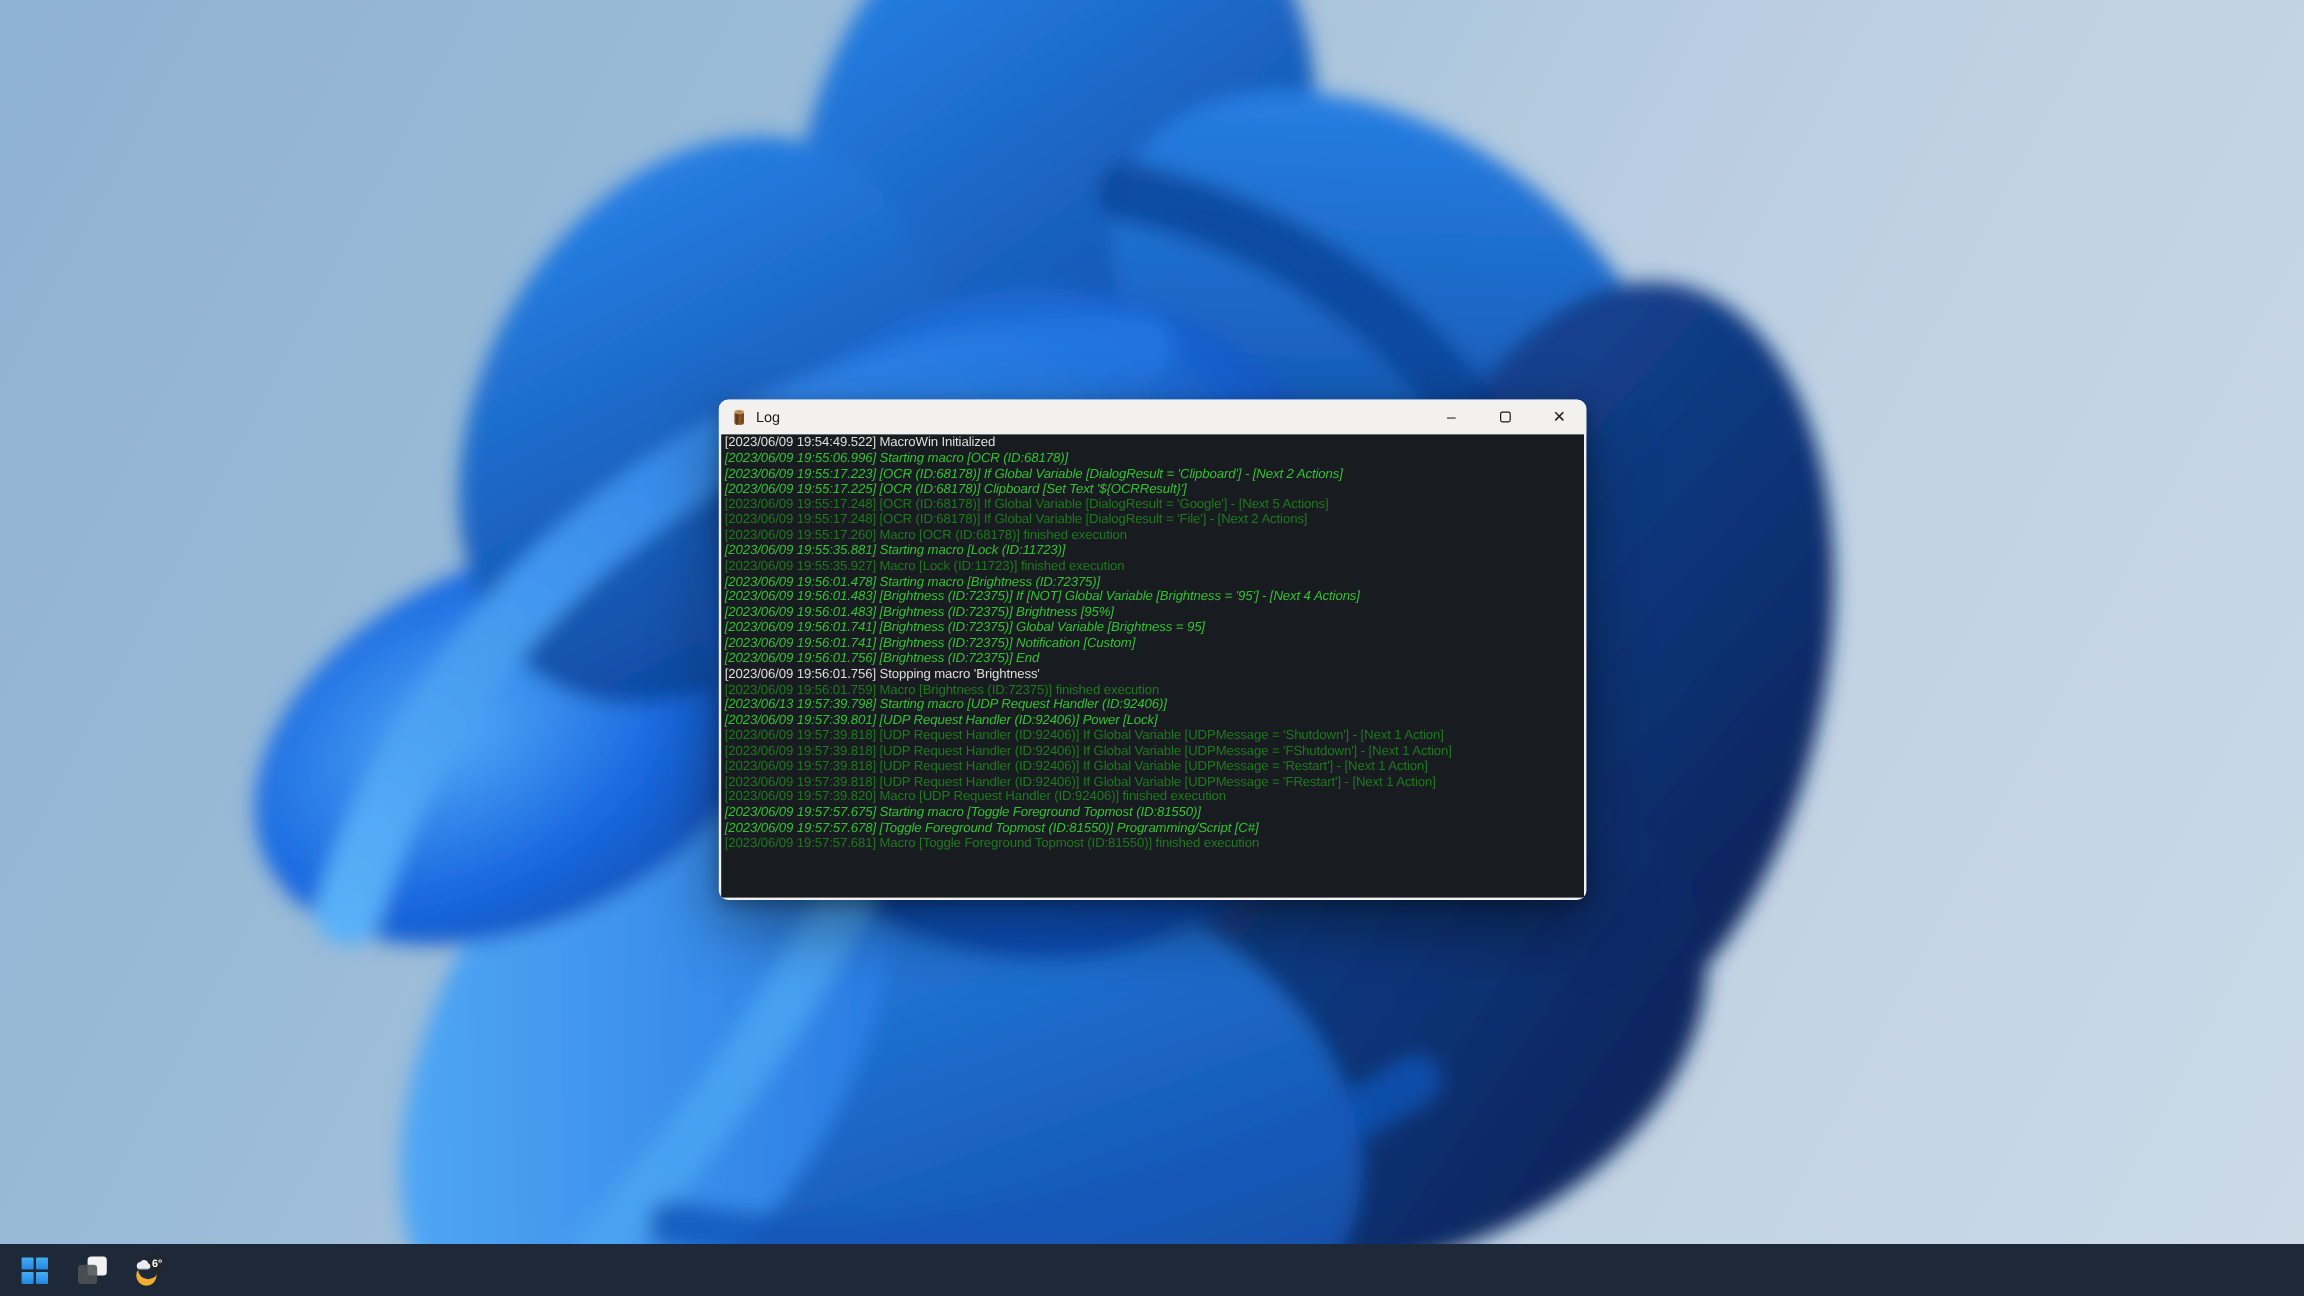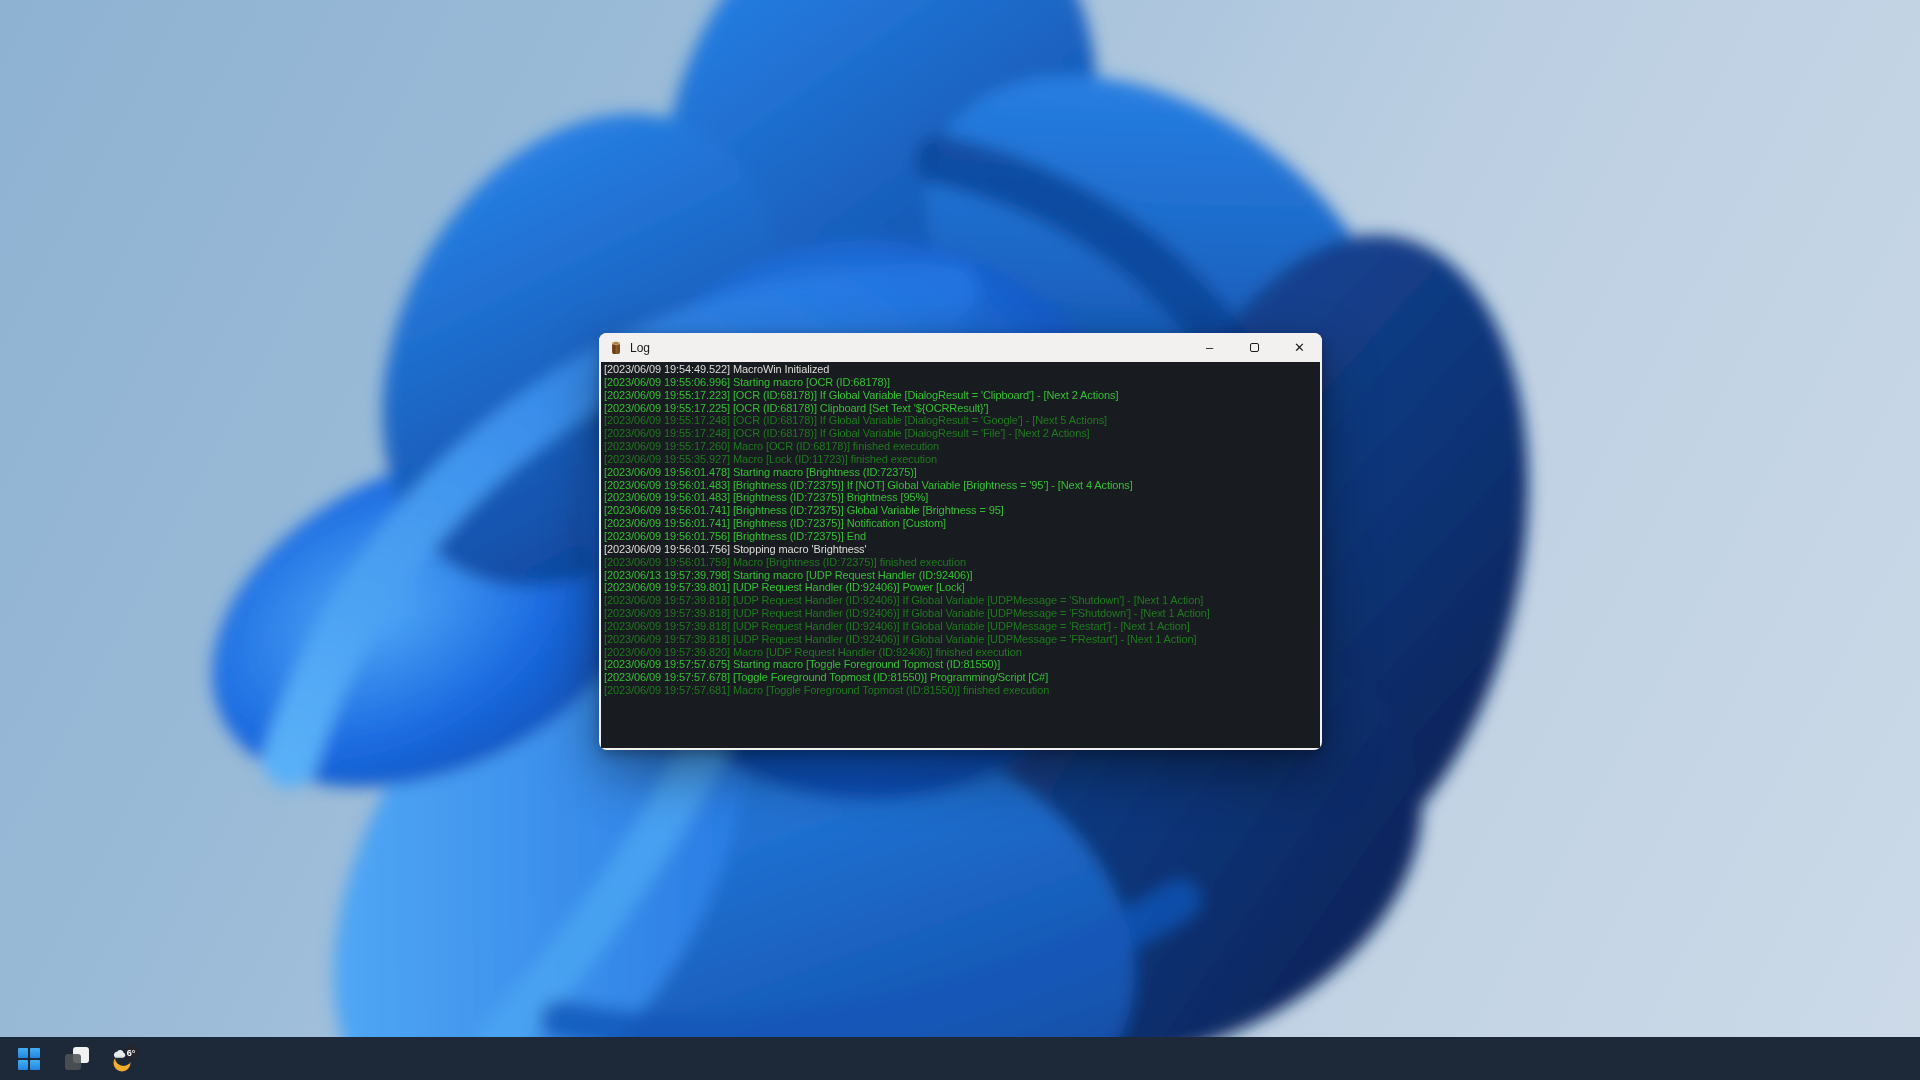--- a/index.html
+++ b/index.html
@@ -22,21 +22,21 @@
   .win-controls { position:absolute; right:0; top:0; height:29px; display:flex; }
   .win-btn { width:45px; height:29px; display:flex; align-items:center; justify-content:center;
              background:transparent; border:none; color:#1b1b1b; font-size:13px; cursor:default; }
   .max-box { width:9px; height:9px; border:1px solid #1b1b1b; border-radius:2px; display:inline-block; }
   .log-body {
     position:absolute; left:2px; right:2px; top:29px; bottom:2px;
     background:#181b1f; overflow:hidden; padding:1px 0 0 3px;
   }
   .log-line { height:12.85px; line-height:12.85px; font-size:11px; white-space:nowrap; letter-spacing:-0.1px; }
   .log-line.white { color:#dededa; }
-  .log-line.green { color:#34c034; }
+  .log-line.green { color:#34c034;font-style:italic; }
   .log-line.dim   { color:#1f7a1f; }
 
   
   .taskbar { position:absolute; left:0; right:0; bottom:0; height:43px; background:#1d2938; }
   .tb-icons { position:absolute; left:12px; top:0; height:43px; display:flex; align-items:center; gap:14px; }
   .tb-btn { width:34px; height:36px; background:transparent; border:none; border-radius:5px;
             display:flex; align-items:center; justify-content:center; position:relative; cursor:default; }
   .win-logo { display:grid; grid-template-columns:10px 10px; grid-template-rows:10px 10px; gap:2px; }
   .win-logo span { background:linear-gradient(180deg,#44aff3,#2385de); border-radius:1px; }
   .stack-icon { position:relative; width:24px; height:24px; }
@@ -120,20 +120,21 @@
       </div>
     </div>
     <div class="log-body">
         <div class="log-line white">[2023/06/09 19:54:49.522] MacroWin Initialized</div>
         <div class="log-line green">[2023/06/09 19:55:06.996] Starting macro [OCR (ID:68178)]</div>
         <div class="log-line green">[2023/06/09 19:55:17.223] [OCR (ID:68178)] If Global Variable [DialogResult = 'Clipboard'] - [Next 2 Actions]</div>
         <div class="log-line green">[2023/06/09 19:55:17.225] [OCR (ID:68178)] Clipboard [Set Text '${OCRResult}']</div>
         <div class="log-line dim">[2023/06/09 19:55:17.248] [OCR (ID:68178)] If Global Variable [DialogResult = 'Google'] - [Next 5 Actions]</div>
         <div class="log-line dim">[2023/06/09 19:55:17.248] [OCR (ID:68178)] If Global Variable [DialogResult = 'File'] - [Next 2 Actions]</div>
         <div class="log-line dim">[2023/06/09 19:55:17.260] Macro [OCR (ID:68178)] finished execution</div>
+        <div class="log-line green">[2023/06/09 19:55:35.881] Starting macro [Lock (ID:11723)]</div>
         <div class="log-line dim">[2023/06/09 19:55:35.927] Macro [Lock (ID:11723)] finished execution</div>
         <div class="log-line green">[2023/06/09 19:56:01.478] Starting macro [Brightness (ID:72375)]</div>
         <div class="log-line green">[2023/06/09 19:56:01.483] [Brightness (ID:72375)] If [NOT] Global Variable [Brightness = '95'] - [Next 4 Actions]</div>
         <div class="log-line green">[2023/06/09 19:56:01.483] [Brightness (ID:72375)] Brightness [95%]</div>
         <div class="log-line green">[2023/06/09 19:56:01.741] [Brightness (ID:72375)] Global Variable [Brightness = 95]</div>
         <div class="log-line green">[2023/06/09 19:56:01.741] [Brightness (ID:72375)] Notification [Custom]</div>
         <div class="log-line green">[2023/06/09 19:56:01.756] [Brightness (ID:72375)] End</div>
         <div class="log-line white">[2023/06/09 19:56:01.756] Stopping macro 'Brightness'</div>
         <div class="log-line dim">[2023/06/09 19:56:01.759] Macro [Brightness (ID:72375)] finished execution</div>
         <div class="log-line green">[2023/06/13 19:57:39.798] Starting macro [UDP Request Handler (ID:92406)]</div>

